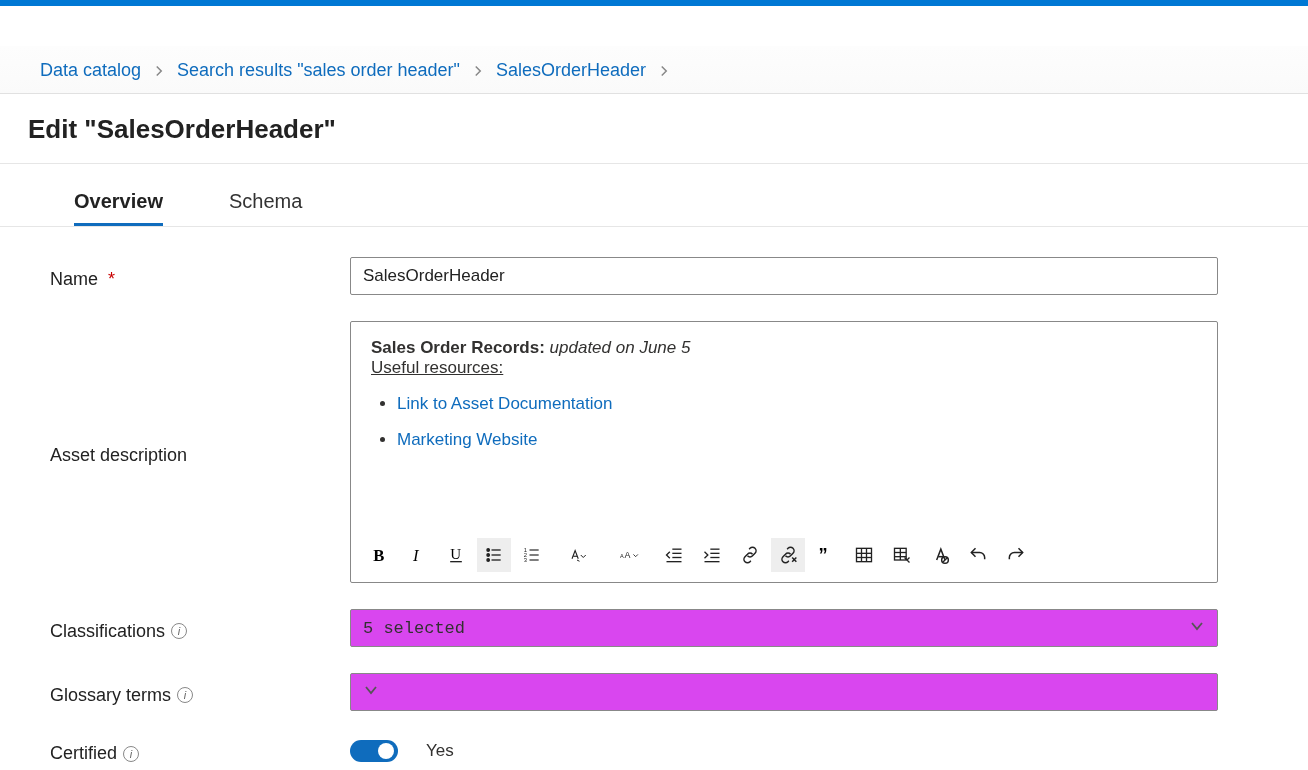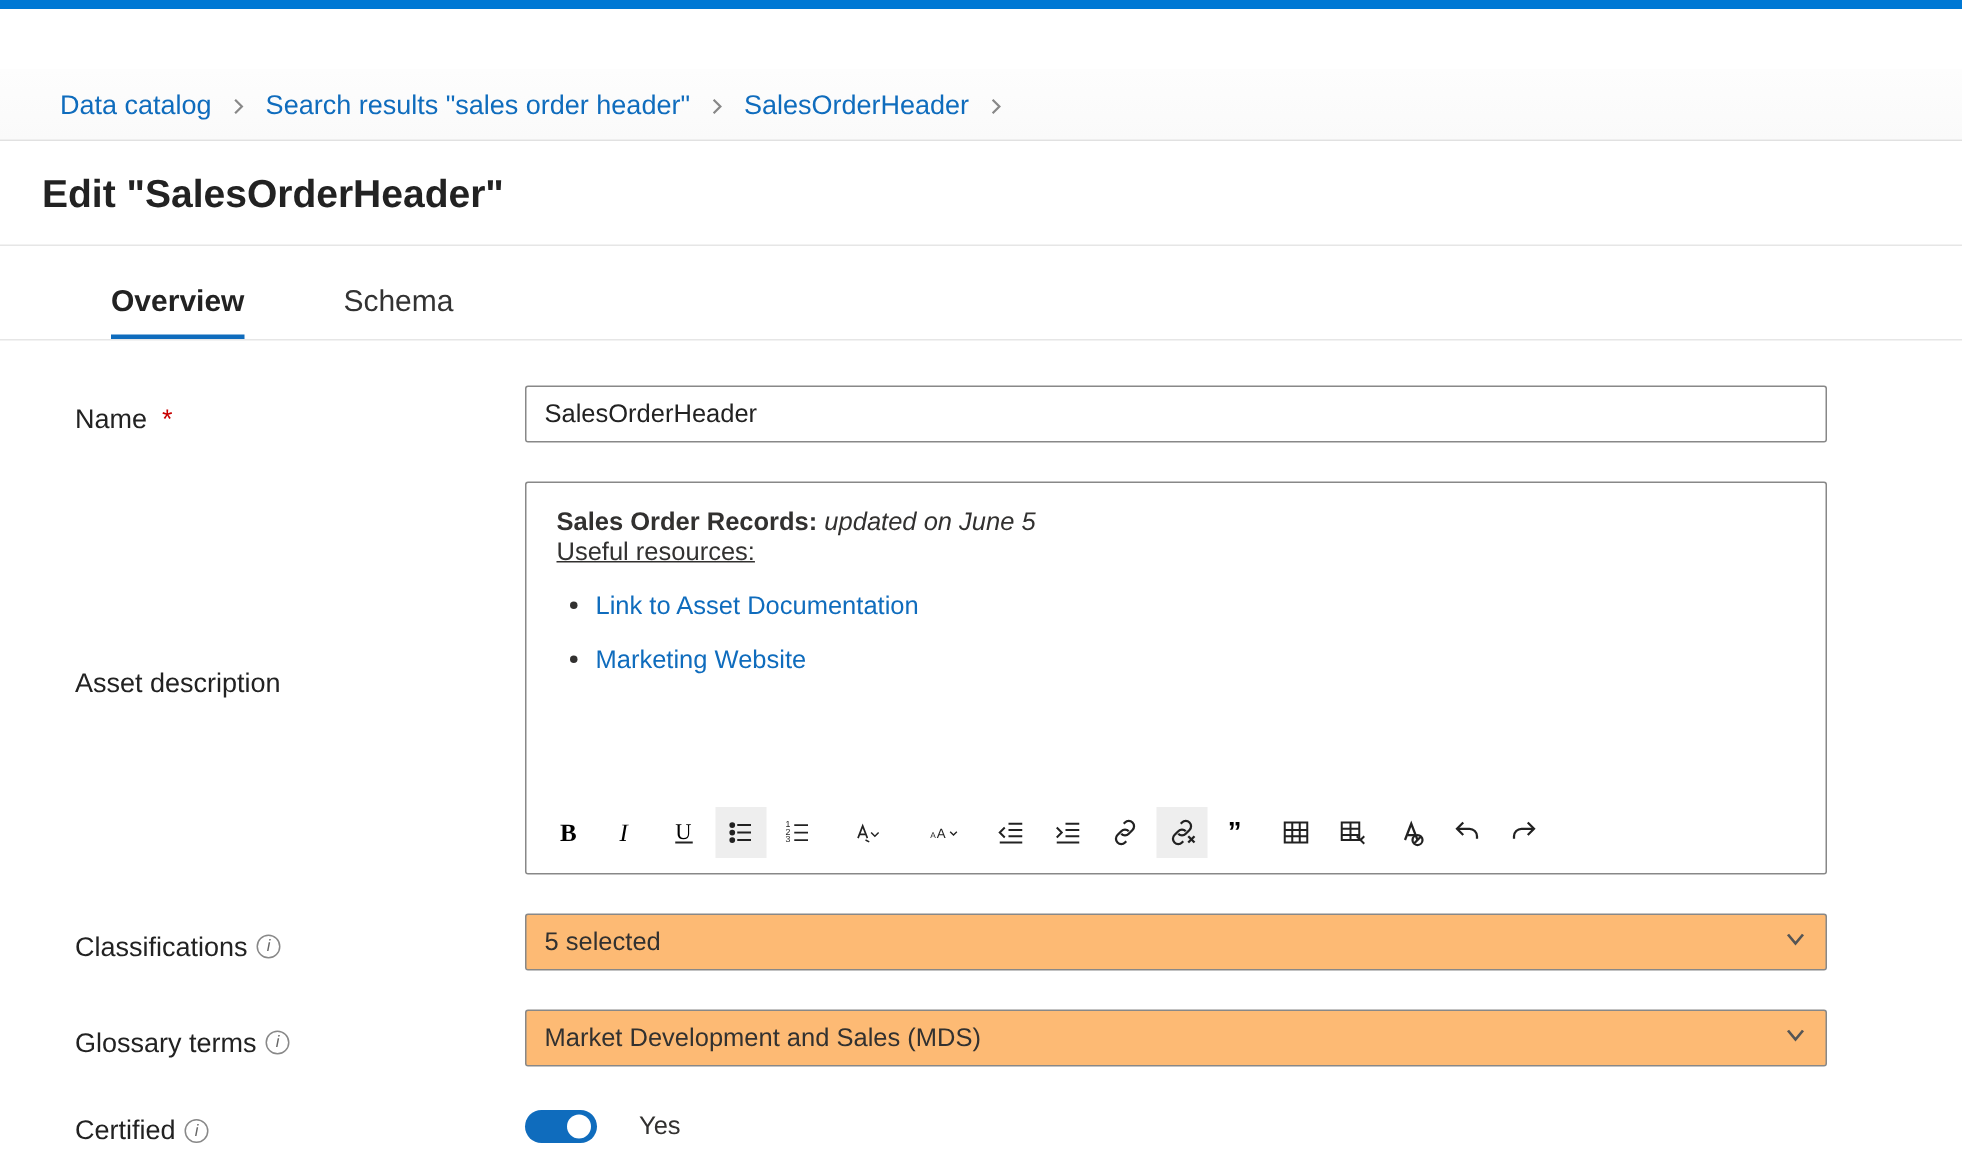--- a/index.html
+++ b/index.html
@@ -32,21 +32,21 @@
   .richcontent .ulabel { text-decoration:underline; display:inline-block; }
   .richcontent ul { margin:6px 0 0 26px; padding:0; }
   .richcontent li { margin:16px 0; }
   .richcontent a { color:#0f6cbd; text-decoration:none; }
   .toolbar { display:flex; align-items:center; gap:4px; padding:6px 10px 10px 12px; border-top:0; flex-wrap:wrap; }
   .tbtn { width:34px; height:34px; display:flex; align-items:center; justify-content:center; cursor:pointer; color:#222; }
   .tbtn.wdd { width:48px; }
   .tbtn.sel { background:#eee; }
   .tbtn svg { width:20px; height:20px; }
   .dropdown { position:relative; width:100%; }
-  .dropdown .dd { width:100%; height:38px; border:1px solid #888; border-radius:2px; padding:0 12px; font-size:17px; display:flex; align-items:center; justify-content:space-between; cursor:pointer; background:#fdba74; }
+  .dropdown .dd { width:100%; height:38px; border:1px solid #888; border-radius:2px; padding:0 12px; font-size:17px; display:flex; align-items:center; justify-content:space-between; cursor:pointer; background:#d946ef;font-family:Liberation Mono, monospace; }
   .dd .chev2 { color:#555; }
   .toggle-wrap { display:flex; align-items:center; gap:28px; }
   .toggle { width:48px; height:22px; border-radius:20px; background:#0f6cbd; position:relative; cursor:pointer; }
   .toggle .knob { width:16px; height:16px; border-radius:50%; background:#fff; position:absolute; top:3px; right:4px; }
   .toggle-label { font-size:17px; }
 </style>
 </head>
 <body>
 
 <div class="topbar"></div>
@@ -262,21 +262,20 @@
   </div>
 
   <div class="row">
     <div class="label">
       <span>Glossary terms</span>
       <span class="info">i</span>
     </div>
     <div class="field">
       <div class="dropdown">
         <div class="dd">
-          <span>Market Development and Sales (MDS)</span>
           <span class="chev2">
             <svg viewBox="0 0 16 16" width="16" height="16">
                 <path d="M3 5l5 6 5-6" fill="none" stroke="#555" stroke-width="1.8"></path>
               </svg>
           </span>
         </div>
       </div>
     </div>
   </div>
 

